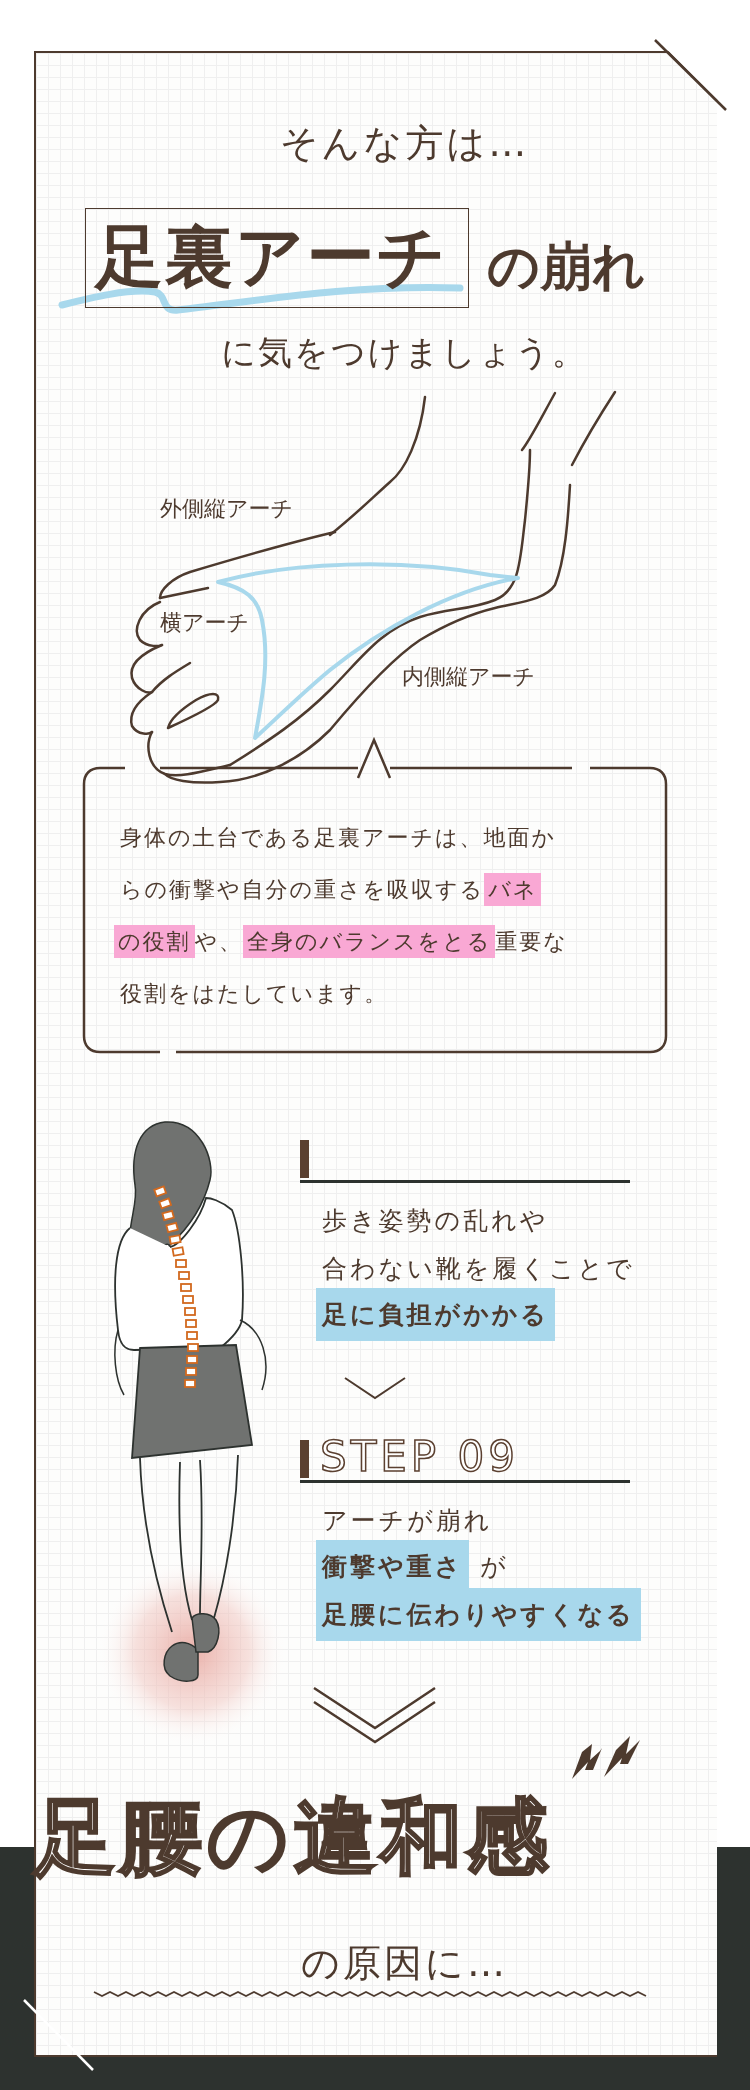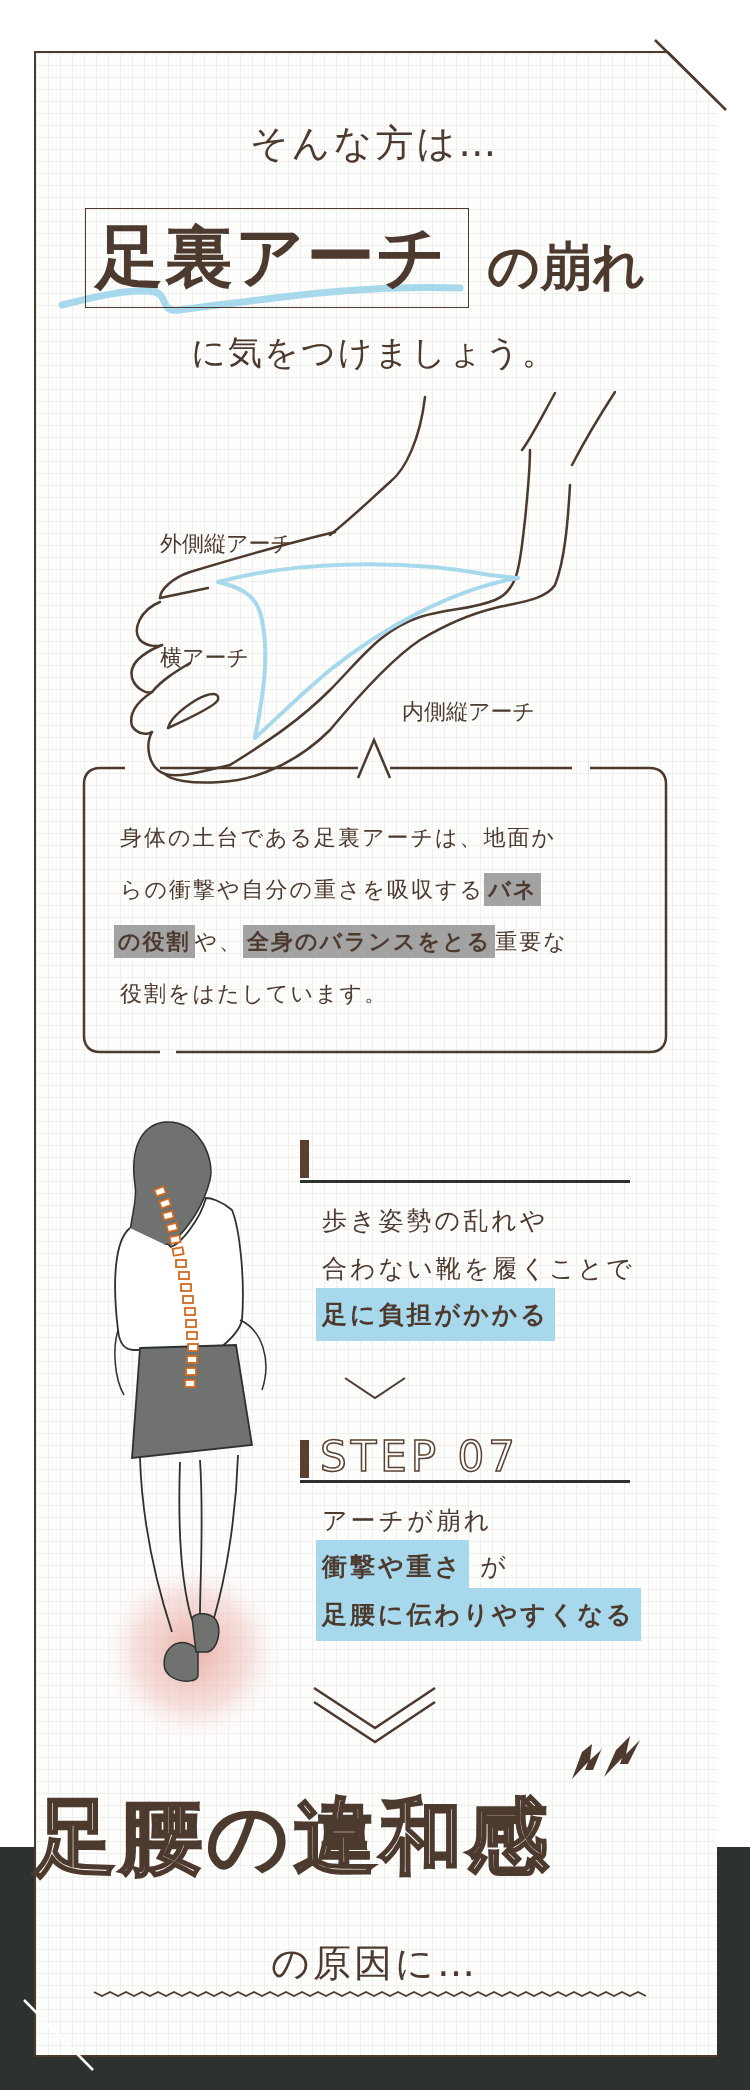--- a/index.html
+++ b/index.html
@@ -21,45 +21,45 @@
       linear-gradient(to bottom, #efefef 1px, transparent 1px);
     background-size:12px 12px;
     border-left:2px solid #4d3a2e;
     border-top:2px solid #4d3a2e;
     border-right:2px solid #4d3a2e;
     border-bottom:2px solid #4d3a2e;
     clip-path: polygon(0 0, 634px 0, 683px 50px, 683px 100%, 0 100%);
   }
   .corner-svg { position:absolute; left:0; top:0; width:750px; height:2090px; pointer-events:none; }
 
-  .t-center { position:absolute; left:34px; width:681px; text-align:center; }
+  .t-center { position:absolute; left:34px; width:681px; text-align:center;padding-left:30px; }
   .intro { top:118px; font-size:38px; letter-spacing:3px; font-weight:500; }
   .title-box {
     position:absolute; left:85px; top:208px; width:382px; height:98px;
     border:1.5px solid #4d3a2e;
   }
   .title-main {
     position:absolute; left:95px; top:212px; font-size:68px; font-weight:bold;
     letter-spacing:2px; color:#4d3a2e;
   }
   .title-suffix {
     position:absolute; left:487px; top:232px; font-size:52px; font-weight:bold; color:#4d3a2e;
   }
   .subtitle { top:330px; font-size:34px; letter-spacing:2px; }
 
-  .label { position:absolute; font-size:22px; color:#4d3a2e;margin-top:35px; }
+  .label { position:absolute; font-size:22px; color:#4d3a2e; }
   .lbl-outer { left:160px; top:494px; }
   .lbl-trans { left:160px; top:608px; }
   .lbl-inner { left:402px; top:662px; }
 
   .info-text {
     position:absolute; left:120px; top:812px; width:520px;
     font-size:22px; line-height:52px; letter-spacing:2px; color:#4d3a2e;
   }
-  .hl { background:#a3a3a3; font-weight:bold; padding:4px 4px; }
+  .hl { background:#f9a8d4; font-weight:normal; padding:4px 4px; }
   .hl-strong { background:#a8d8ec; font-weight:bold; padding:12px 6px; }
 
   .step-head {
     position:absolute; left:300px; width:330px; height:42px;
     border-bottom:3px solid #2d322f;
   }
   .step-bar { position:absolute; left:0; top:2px; width:9px; height:38px; background:#5b4030; }
   .step-title {
     position:absolute; left:20px; top:-6px; font-size:42px; letter-spacing:4px;
     color:#fff; -webkit-text-stroke:1.5px #5b4030; font-family:"DejaVu Sans", sans-serif; font-weight:normal;
@@ -195,21 +195,21 @@
 
 <div class="step-head step1">
   <div class="step-bar"></div>
 </div>
 <div class="step-text" style="left:322px; top:1204px;">歩き姿勢の乱れや</div>
 <div class="step-text" style="left:322px; top:1252px;">合わない靴を履くことで</div>
 <div class="step-text" style="left:316px; top:1298px;"><span class="hl-strong">足に負担がかかる</span></div>
 
 <div class="step-head step2">
   <div class="step-bar"></div>
-  <div class="step-title">STEP 07</div>
+  <div class="step-title">STEP 09</div>
 </div>
 <div class="step-text" style="left:322px; top:1504px;">アーチが崩れ</div>
 <div class="step-text" style="left:316px; top:1550px;"><span class="hl-strong">衝撃や重さ</span> <span>が</span></div>
 <div class="step-text" style="left:316px; top:1598px;"><span class="hl-strong">足腰に伝わりやすくなる</span></div>
 
 <div class="big">
   <span class="outline">足腰</span><span class="solid">の</span><span class="outline">違和感</span>
 </div>
 <div class="t-center cause">の原因に…</div>
 

